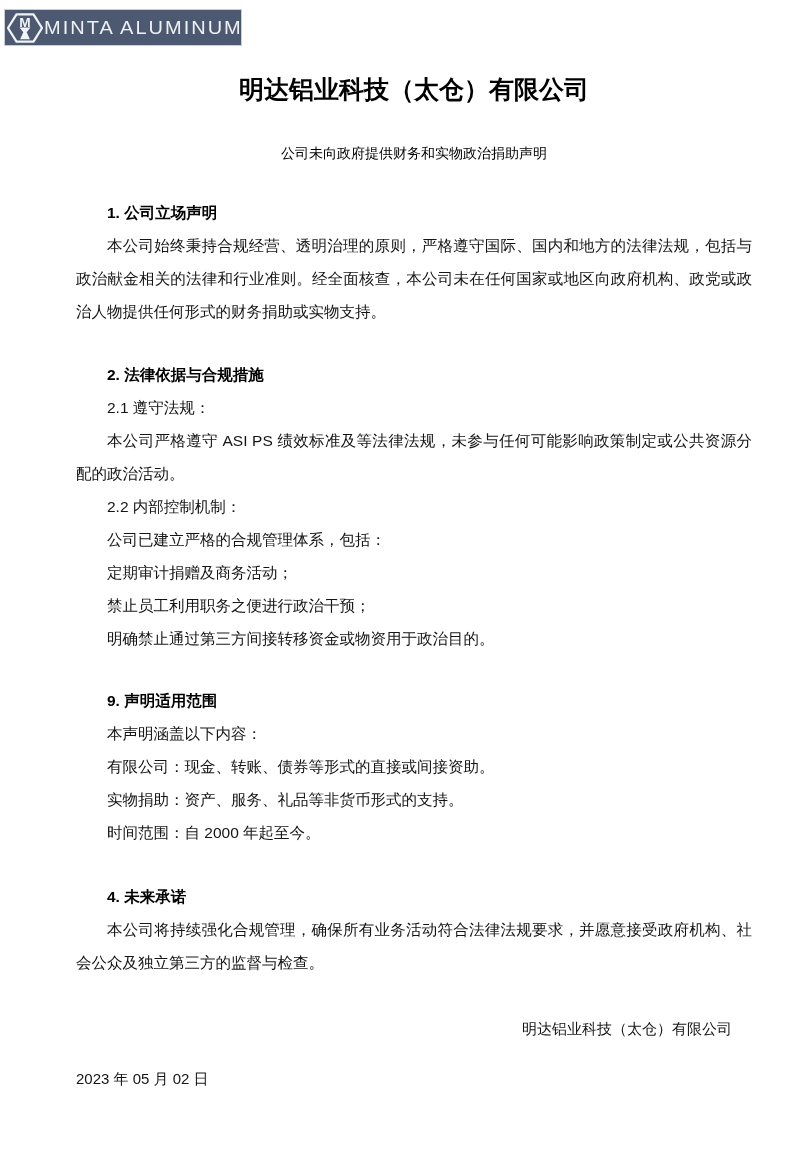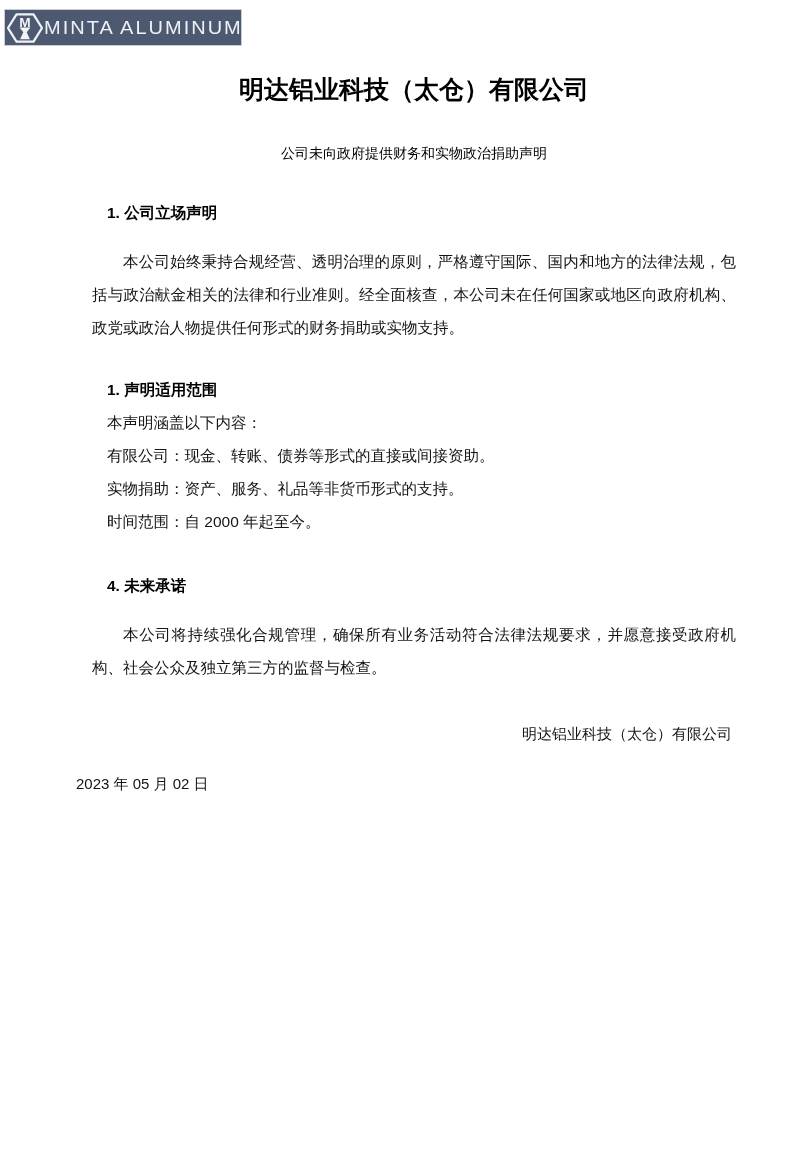--- a/index.html
+++ b/index.html
@@ -57,21 +57,21 @@
   .sec-4 { margin-top:31px; }
   .sec-heading {
     margin:0;
     font-size:15.5px;
     font-weight:700;
     line-height:33px;
     text-indent:31px;
     color:#000;
   }
   .para {
-    margin:16px;
+    margin:0;
     font-size:15.5px;
     line-height:33px;
     text-indent:31px;
     text-align:justify;
     color:#141414;
   }
   .line {
     margin:0;
     font-size:15.5px;
     line-height:33px;
@@ -112,23 +112,33 @@
   <div class="content">
 
     <h1 class="company-title">明达铝业科技（太仓）有限公司</h1>
     <h2 class="doc-title">公司未向政府提供财务和实物政治捐助声明</h2>
 
     <section class="sec sec-1">
       <p class="sec-heading">1. 公司立场声明</p>
       <p class="para">本公司始终秉持合规经营、透明治理的原则，严格遵守国际、国内和地方的法律法规，包括与政治献金相关的法律和行业准则。经全面核查，本公司未在任何国家或地区向政府机构、政党或政治人物提供任何形式的财务捐助或实物支持。</p>
     </section>
 
+    <section class="sec sec-2">
+      <p class="sec-heading">2. 法律依据与合规措施</p>
+      <p class="line">2.1 遵守法规：</p>
+      <p class="para">本公司严格遵守 ASI PS 绩效标准及等法律法规，未参与任何可能影响政策制定或公共资源分配的政治活动。</p>
+      <p class="line">2.2 内部控制机制：</p>
+      <p class="line">公司已建立严格的合规管理体系，包括：</p>
+      <p class="line">定期审计捐赠及商务活动；</p>
+      <p class="line">禁止员工利用职务之便进行政治干预；</p>
+      <p class="line">明确禁止通过第三方间接转移资金或物资用于政治目的。</p>
+    </section>
 
     <section class="sec sec-3">
-      <p class="sec-heading">1. 声明适用范围</p>
+      <p class="sec-heading">9. 声明适用范围</p>
       <p class="line">本声明涵盖以下内容：</p>
       <p class="line">有限公司：现金、转账、债券等形式的直接或间接资助。</p>
       <p class="line">实物捐助：资产、服务、礼品等非货币形式的支持。</p>
       <p class="line">时间范围：自 2000 年起至今。</p>
     </section>
 
     <section class="sec sec-4">
       <p class="sec-heading">4. 未来承诺</p>
       <p class="para">本公司将持续强化合规管理，确保所有业务活动符合法律法规要求，并愿意接受政府机构、社会公众及独立第三方的监督与检查。</p>
     </section>

